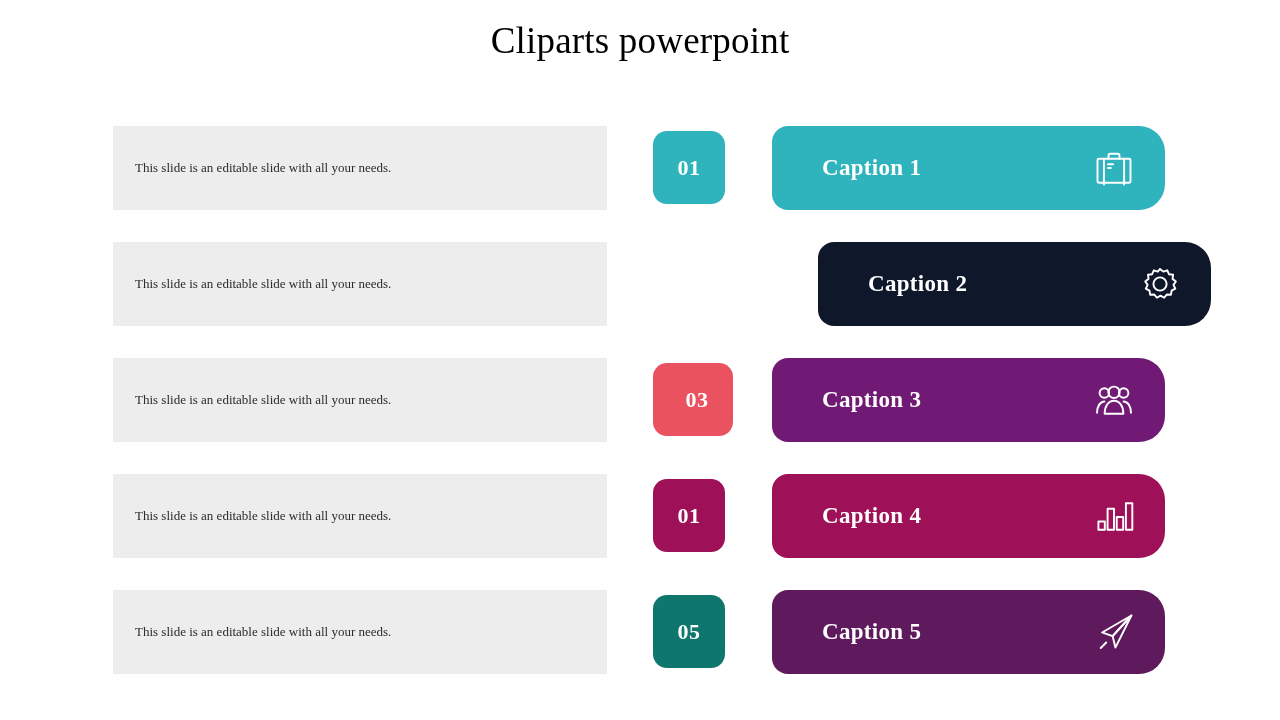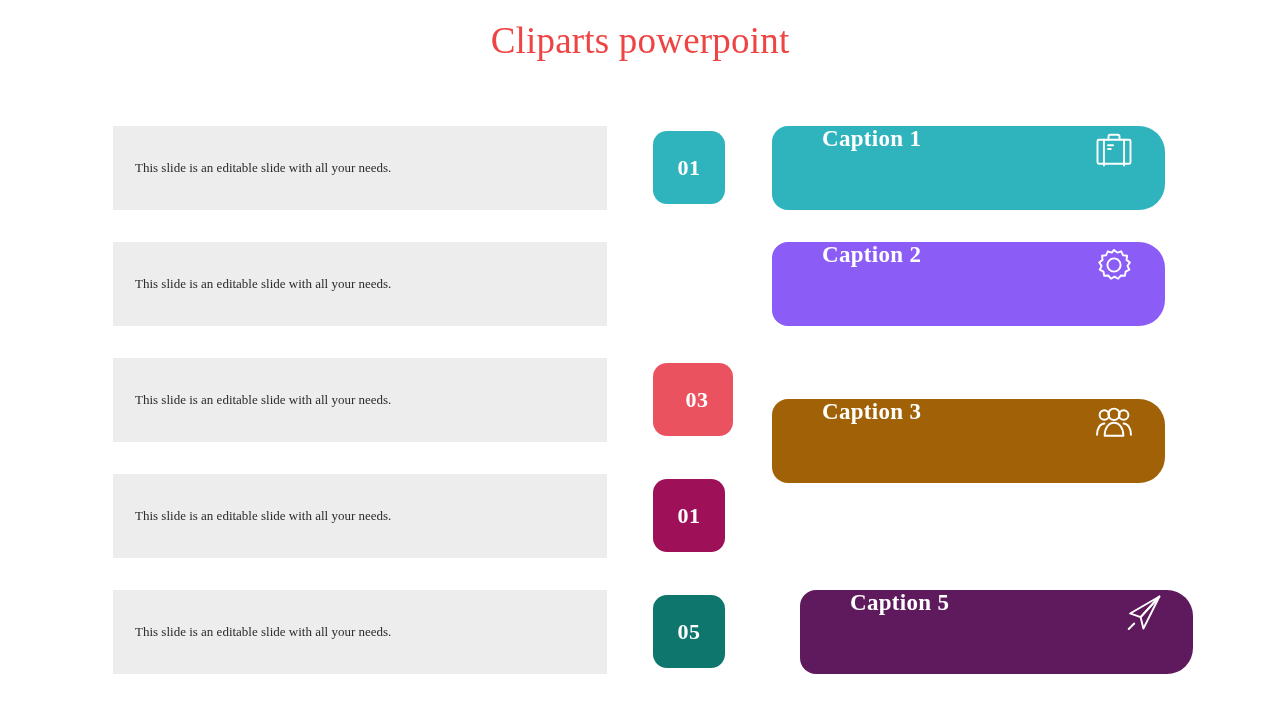--- a/index.html
+++ b/index.html
@@ -84,20 +84,21 @@
 
   
   .caption-bar {
     position: absolute;
     left: 772px;
     top: 0;
     width: 393px;
     height: 84px;
     border-radius: 16px 26px 26px 16px;
     display: flex;
+    align-items: center;
     justify-content: space-between;
     box-sizing: border-box;
     padding-left: 50px;
     padding-right: 28px;
   }
   .caption-text {
     font-family: "Liberation Serif", "DejaVu Serif", serif;
     font-weight: bold;
     font-size: 23px;
     color: #ffffff;
@@ -112,21 +113,21 @@
     justify-content: center;
     flex: 0 0 auto;
   }
   .caption-icon svg {
     display: block;
   }
 </style>
 </head>
 <body style="background: rgb(255, 255, 255);">
 
-<div class="slide-title" style="color: #ef4444;">Cliparts powerpoint</div>
+<div class="slide-title" style="color: #000000;">Cliparts powerpoint</div>
 
 <div class="rows">
 
   <div class="row">
     <div class="desc-block" style="background: rgb(237, 237, 237);">
       <span class="desc-text" style="color: rgb(43, 43, 43);">This slide is an editable slide with all your needs.</span>
     </div>
     <div class="num-badge" style="background: rgb(47, 179, 188);">01</div>
     <div class="caption-bar" style="background: rgb(47, 179, 188);">
       <span class="caption-text">Caption 1</span>
@@ -142,64 +143,75 @@
           <line x1="17.5" y1="24" x2="20.5" y2="24"></line>
         </svg>
       </span>
     </div>
   </div>
 
   <div class="row">
     <div class="desc-block" style="background: rgb(237, 237, 237);">
       <span class="desc-text" style="color: rgb(43, 43, 43);">This slide is an editable slide with all your needs.</span>
     </div>
-    <div class="caption-bar" style="background: #8b5cf6;">
+    <div class="caption-bar" style="background: #0f172a; margin-left: 46px;">
       <span class="caption-text">Caption 2</span>
       <span class="caption-icon">
         <svg viewBox="0 0 48 48" width="44" height="44" fill="none" stroke="#ffffff" stroke-width="2.1" stroke-linecap="round" stroke-linejoin="round">
           <circle cx="24" cy="24" r="7.2"></circle>
           <path d="M24 7.6 l3.6 2.9 4.3-1.4 1.9 4.2 4.5 0.6 -0.6 4.5 3.6 2.8 -2.6 3.7 2.0 4.1 -4.0 2.2 -0.8 4.5 -4.5 -0.2 -2.9 3.5 -3.9 -2.3 -3.9 2.3 -2.9 -3.5 -4.5 0.2 -0.8 -4.5 -4.0 -2.2 2.0 -4.1 -2.6 -3.7 3.6 -2.8 -0.6 -4.5 4.5 -0.6 1.9 -4.2 4.3 1.4 z"></path>
         </svg>
       </span>
     </div>
   </div>
 
   <div class="row">
     <div class="desc-block" style="background: rgb(237, 237, 237);">
       <span class="desc-text" style="color: rgb(43, 43, 43);">This slide is an editable slide with all your needs.</span>
     </div>
     <div class="num-badge" style="background: rgb(234, 82, 96); padding-left: 8px;">03</div>
-    <div class="caption-bar" style="background: #a16207; margin-top: 41px;">
+    <div class="caption-bar" style="background: #701a75;">
       <span class="caption-text">Caption 3</span>
       <span class="caption-icon">
         <svg viewBox="0 0 48 48" width="44" height="44" fill="none" stroke="#ffffff" stroke-width="2.1" stroke-linecap="round" stroke-linejoin="round">
           <path d="M13.5 21.5a5.2 5.2 0 1 0 0-10.4 5.2 5.2 0 0 0 0 10.4z"></path>
           <path d="M5.5 38c0-7.4 3.6-12.4 8-12.4"></path>
           <path d="M34.5 21.5a5.2 5.2 0 1 0 0-10.4 5.2 5.2 0 0 0 0 10.4z"></path>
           <path d="M42.5 38c0-7.4-3.6-12.4-8-12.4"></path>
           <path d="M24 21.8a6.2 6.2 0 1 0 0-12.4 6.2 6.2 0 0 0 0 12.4z"></path>
           <path d="M13.8 39c0-8.6 4.4-14.2 10.2-14.2S34.2 30.4 34.2 39z"></path>
         </svg>
       </span>
     </div>
   </div>
 
   <div class="row">
     <div class="desc-block" style="background: rgb(237, 237, 237);">
       <span class="desc-text" style="color: rgb(43, 43, 43);">This slide is an editable slide with all your needs.</span>
     </div>
     <div class="num-badge" style="background: rgb(158, 17, 89);">01</div>
+    <div class="caption-bar" style="background: rgb(158, 17, 89);">
+      <span class="caption-text">Caption 4</span>
+      <span class="caption-icon">
+        <svg viewBox="0 0 48 48" width="44" height="44" fill="none" stroke="#ffffff" stroke-width="2.1" stroke-linejoin="round">
+          <rect x="7" y="30" width="7" height="9"></rect>
+          <rect x="17" y="16" width="7" height="23"></rect>
+          <rect x="27" y="25" width="7" height="14"></rect>
+          <rect x="37" y="10" width="7" height="29"></rect>
+        </svg>
+      </span>
+    </div>
   </div>
 
   <div class="row">
     <div class="desc-block" style="background: rgb(237, 237, 237);">
       <span class="desc-text" style="color: rgb(43, 43, 43);">This slide is an editable slide with all your needs.</span>
     </div>
     <div class="num-badge" style="background: #0f766e;">05</div>
-    <div class="caption-bar" style="background: rgb(94, 26, 92); margin-left: 28px;">
+    <div class="caption-bar" style="background: rgb(94, 26, 92);">
       <span class="caption-text">Caption 5</span>
       <span class="caption-icon">
         <svg viewBox="0 0 48 48" width="44" height="44" fill="none" stroke="#ffffff" stroke-width="2.1" stroke-linecap="round" stroke-linejoin="round">
           <path d="M43 6 L11 24.5 L22.5 28.5 L43 6 z"></path>
           <path d="M43 6 L22.5 28.5 L25.5 41 L43 6 z"></path>
           <line x1="12.5" y1="38.5" x2="15.5" y2="35.5"></line>
           <line x1="9.5" y1="41.5" x2="11.5" y2="39.5"></line>
         </svg>
       </span>
     </div>

